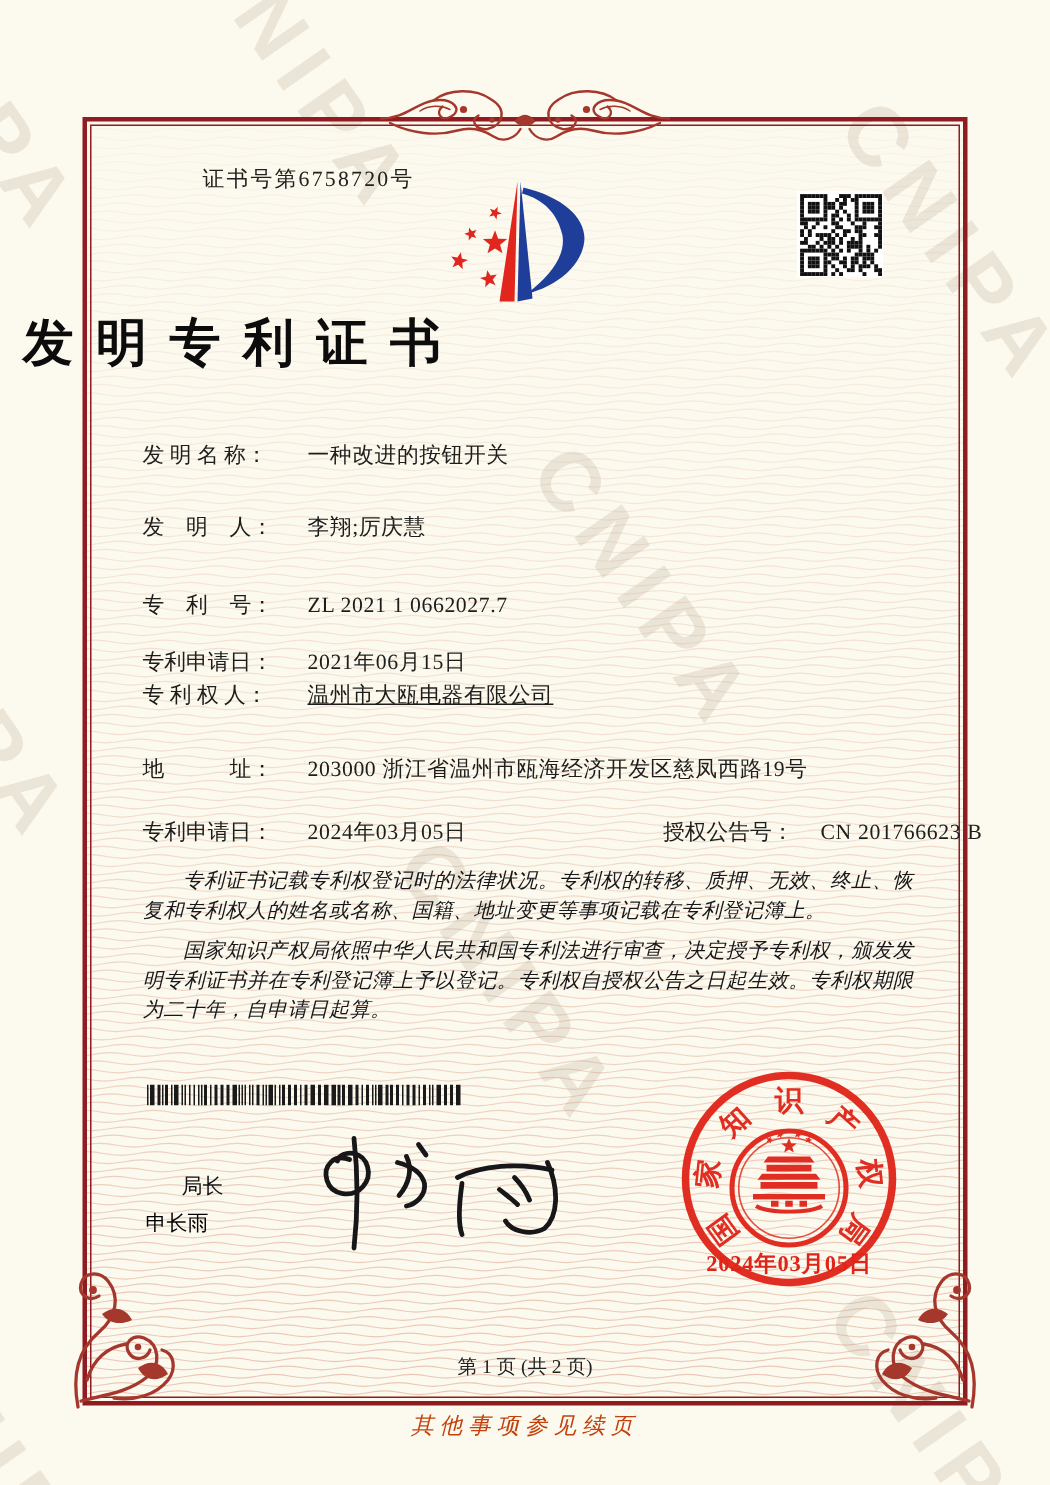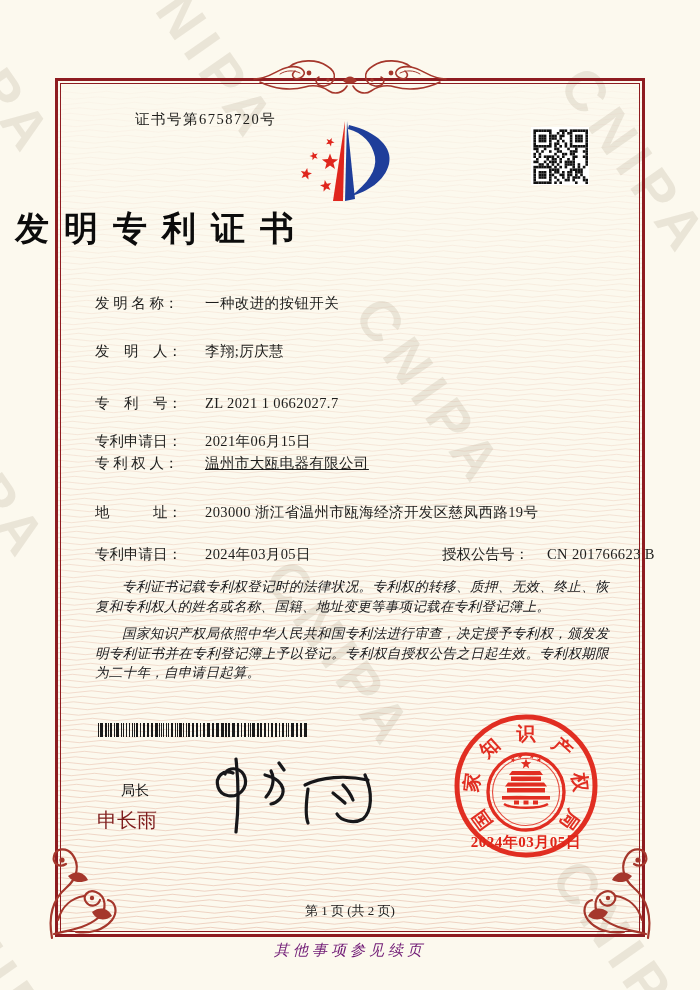--- a/index.html
+++ b/index.html
@@ -25,28 +25,28 @@
   .field-label{display:inline-block;min-width:92px;white-space:pre;}
   .field-value{margin-left:18px;letter-spacing:0.4px;text-align:right;}
   .grant2{position:absolute;left:347px;top:0;}
   .paras{position:absolute;left:95px;top:577px;width:514px;}
   .paras p{margin:0 0 8px 0;font-size:13.5px;line-height:19.6px;text-align:justify;
            text-indent:2em;font-style:italic;color:#17171a;letter-spacing:0.3px;}
   #barcode{position:absolute;left:98px;top:723px;}
   .sig-title{position:absolute;left:97px;top:782px;font-family:"Liberation Sans","DejaVu Sans",sans-serif;
              font-size:14px;color:#111;margin-left:24px;}
   .sig-name{position:absolute;left:97px;top:807px;font-family:"Liberation Sans","DejaVu Sans",sans-serif;
-            font-size:20px;color:#7f1d1d;}
+            font-size:14px;color:#000000;}
   .sig-hand{position:absolute;left:205px;top:755px;}
   .seal{position:absolute;left:452px;top:712px;width:148px;height:148px;opacity:0.95;}
   .seal-date{position:absolute;left:452px;top:833px;width:148px;text-align:center;
              font-size:15px;font-weight:700;color:var(--seal-red);letter-spacing:0.5px;}
   .page-info{position:absolute;left:0;right:0;top:902px;text-align:center;font-size:13px;color:#222;}
   .cont-note{position:absolute;left:0;right:0;top:941px;text-align:center;font-size:15px;
-             font-style:italic;letter-spacing:4px;color:#701a75;}
+             font-style:italic;letter-spacing:4px;color:#c2410c;}
   .orn-top{position:absolute;left:250px;top:56px;z-index:5;}
   .orn-bl{position:absolute;left:42px;top:842px;z-index:5;}
   .orn-br{position:absolute;left:574px;top:842px;z-index:5;transform:scaleX(-1);}
 </style>
 </head>
 <body>
 
 <div class="page">
 
   <div class="wm" style="left:-55px;top:-45px">CNIPA</div>

